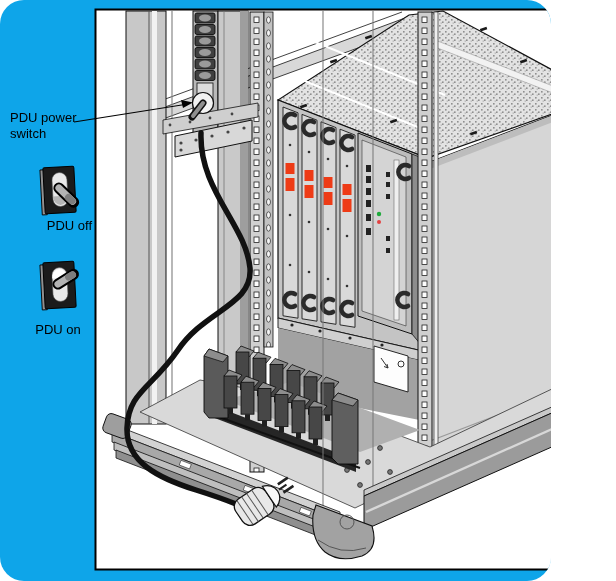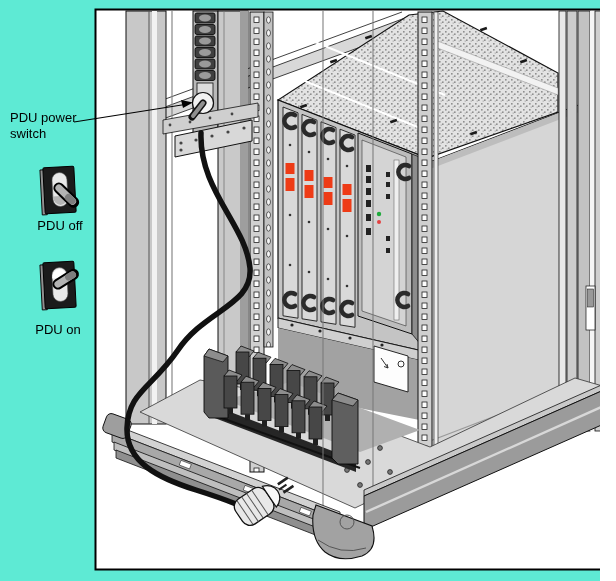--- a/index.html
+++ b/index.html
@@ -1,22 +1,22 @@
 <!DOCTYPE html>
 <html><head>
 <meta charset="utf-8">
 <style>
   html,body{margin:0;padding:0;background:#ffffff;}
-  #stage{position:relative;width:600px;height:581px;background:#5eead4;overflow:hidden;
-         font-family:"Liberation Sans",sans-serif;}
+  #stage{position:relative;width:551px;height:581px;background:#0ea5e9;overflow:hidden;
+         font-family:"Liberation Sans",sans-serif;border-radius:24px;}
   #stage svg{position:absolute;left:0;top:0;}
   .callout{position:absolute;left:10px;top:110px;width:84px;font-size:13px;line-height:1.22;
            color:#000;white-space:pre-line;}
   .switch-label{position:absolute;width:64px;text-align:center;font-size:13px;color:#000;}
-  #lbl-off{left:28px;top:218px;}
+  #lbl-off{left:28px;top:218px;text-align:right;}
   #lbl-on{left:26px;top:322px;}
 </style>
 </head>
 <body>
 
 <div id="stage">
 
   <div class="callout">PDU power
 switch</div>
   <div class="switch-label" id="lbl-off">PDU off</div>

